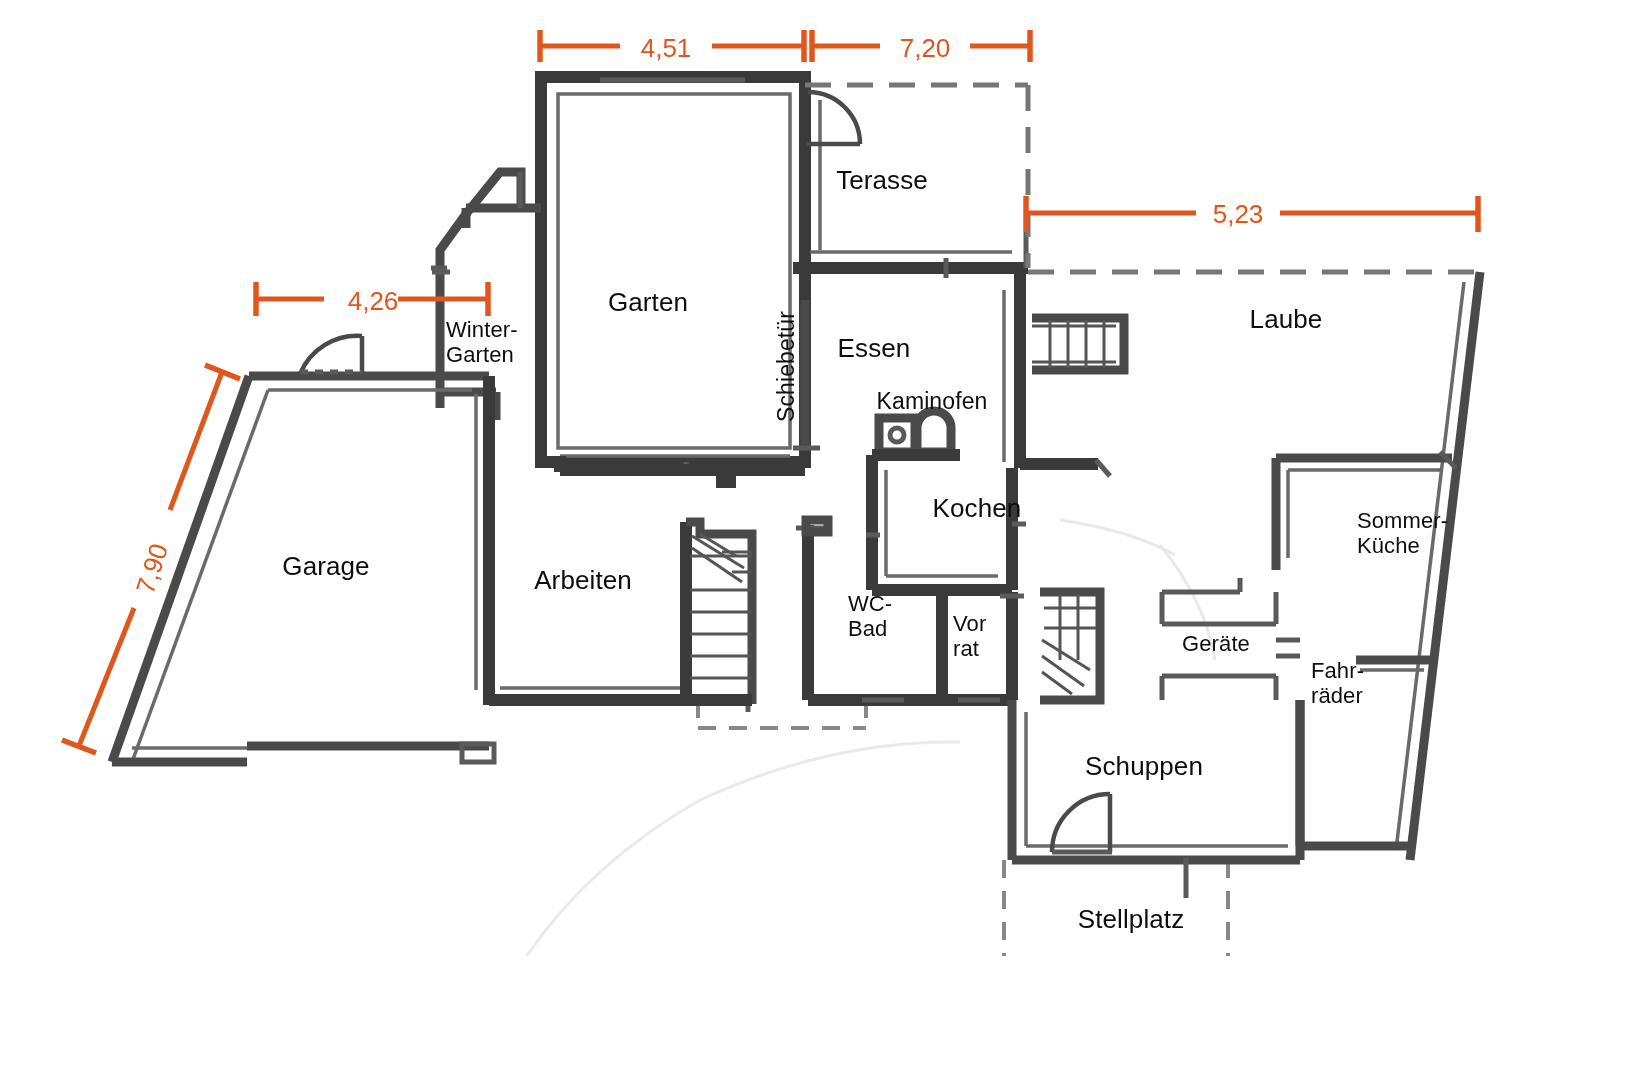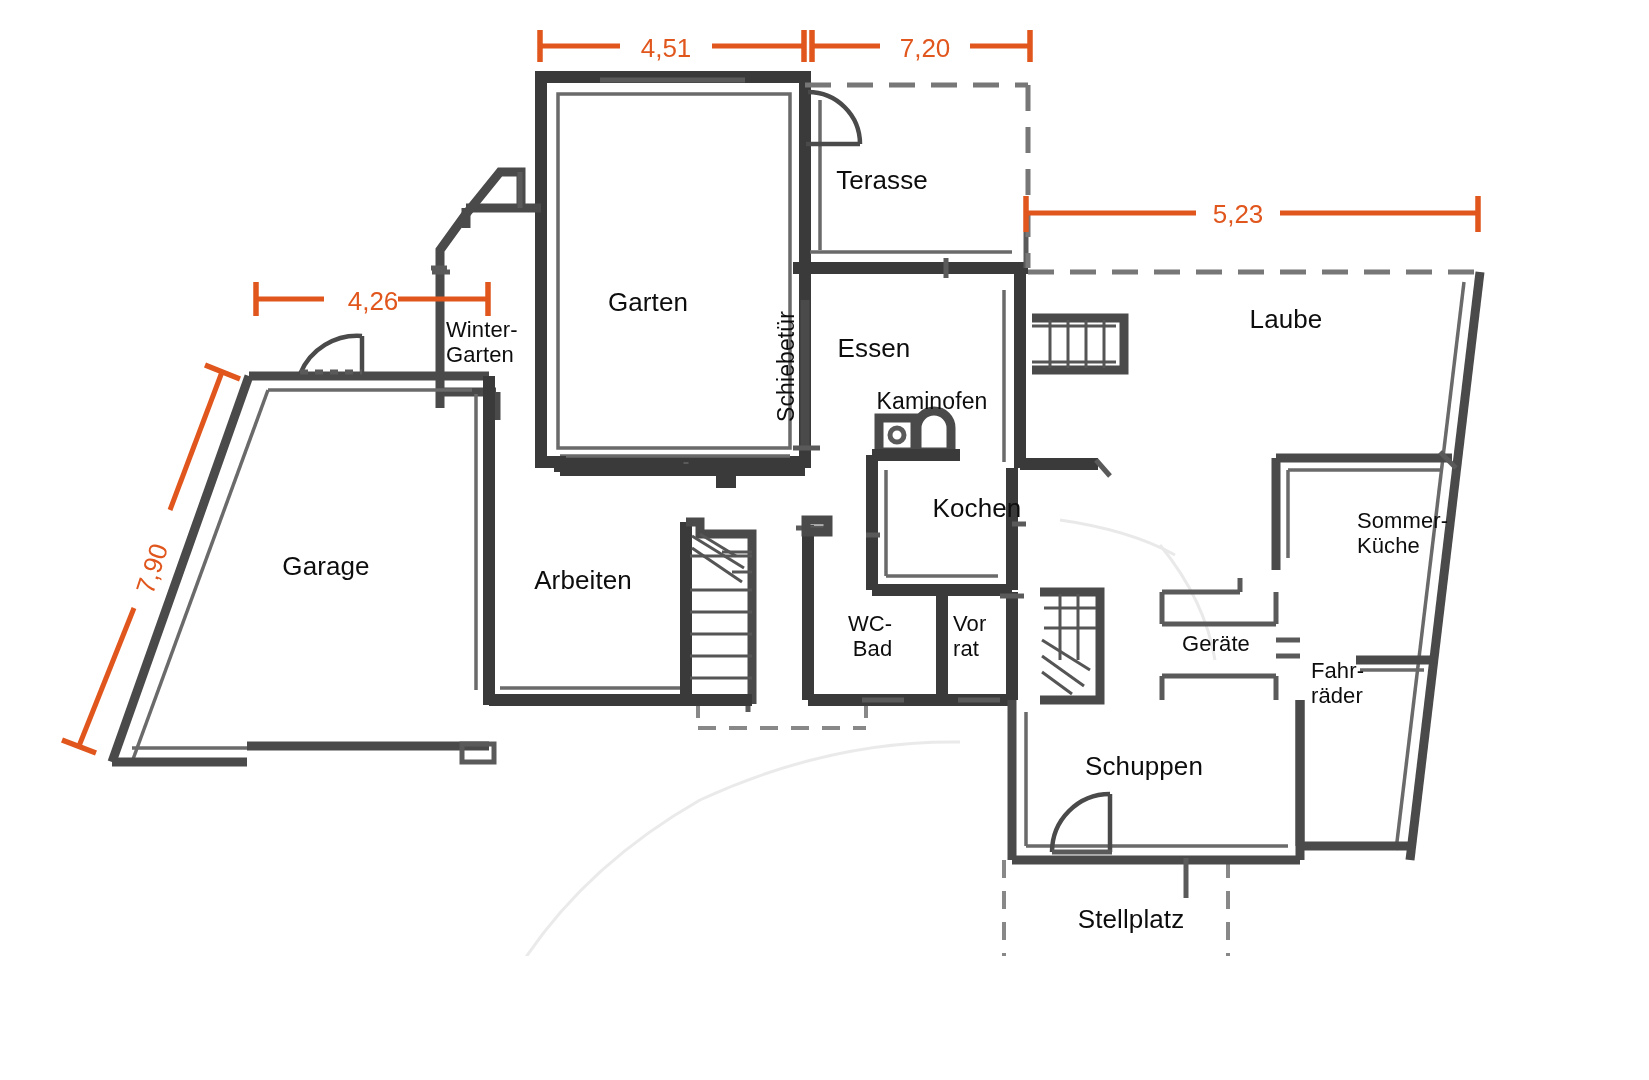--- a/index.html
+++ b/index.html
@@ -373,21 +373,21 @@
   <div class="lbl big ctr" style="left:1144px; top:752px;">Schuppen</div>
 
   <div class="lbl big ctr" style="left:1131px; top:905px;">Stellplatz</div>
 
   <div class="lbl mid" style="left:446px; top:318px;">Winter-
 Garten</div>
 
   <div class="lbl mid" style="left:1326px; top:509px;margin-left:31px;">Sommer-
 Küche</div>
 
-  <div class="lbl mid" style="left:848px; top:612px;text-align:right;">WC-
+  <div class="lbl mid" style="left:848px; top:592px;">WC-
 Bad</div>
 
   <div class="lbl mid" style="left:953px; top:612px;">Vor
 rat</div>
 
   <div class="lbl mid ctr" style="left:1216px; top:632px;">Geräte</div>
 
   <div class="lbl mid" style="left:1311px; top:659px;">Fahr-
 räder</div>
 

